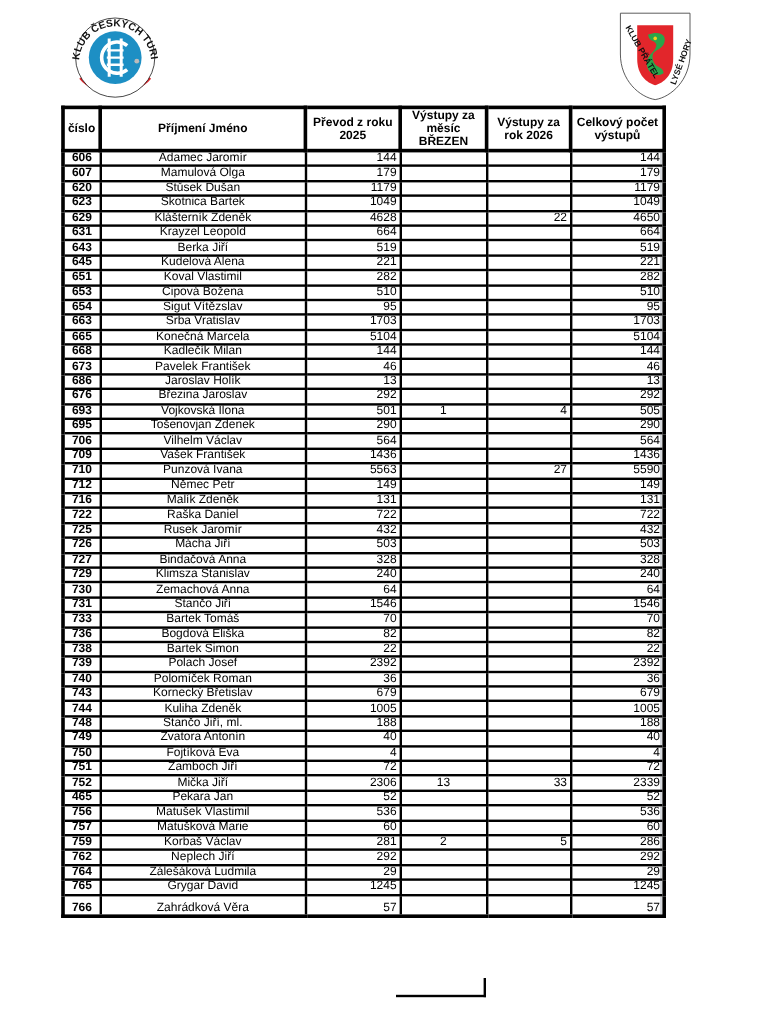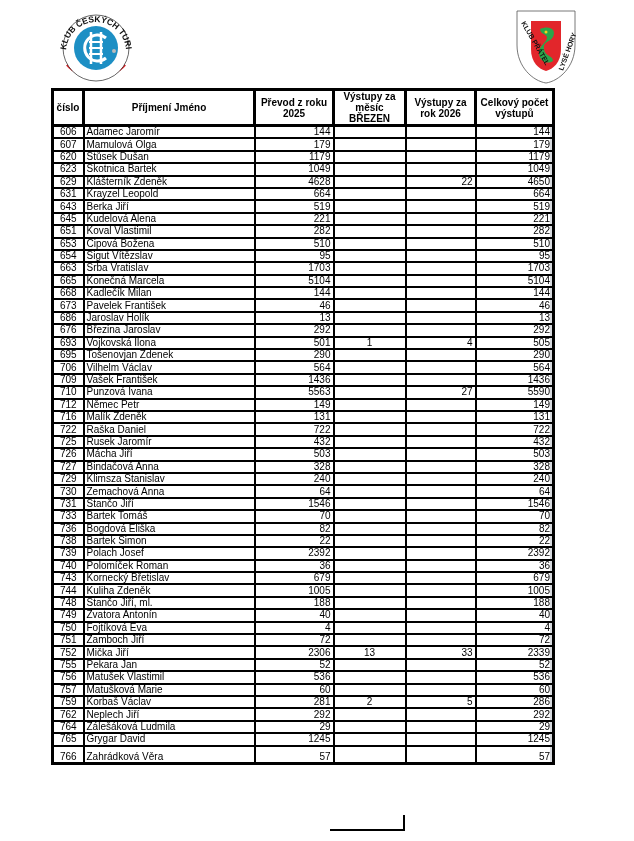--- a/index.html
+++ b/index.html
@@ -9,22 +9,22 @@
   .logo-kct { left: 54px; top: 8px; width: 84px; height: 76px; }
   .logo-kplh { left: 513px; top: 9px; width: 66px; height: 76px; }
 
   table.roster { position: absolute; left: 51px; top: 88px;
     border-collapse: collapse; table-layout: fixed; }
   table.roster th, table.roster td { padding: 0 2px; overflow: hidden; white-space: nowrap; }
   table.roster th { font-weight: bold; font-size: 10px; line-height: 11px;
     text-align: center; vertical-align: middle; border: 3px solid #000; height: 31px; white-space: normal; }
   table.roster td { font-size: 10px; line-height: 10px; height: 10.4px;
     border-left: 2px solid #000; border-right: 2px solid #000; border-bottom: 2px solid #000; }
-  td.c-num { text-align: center; }
-  td.c-name { text-align: left; }
+  td.c-num { text-align: center; font-weight: bold; }
+  td.c-name { text-align: center; }
   td.c-prev, td.c-y26, td.c-tot { text-align: right; }
   td.c-mar { text-align: center; }
   td.c-tot { box-shadow: inset -2px 0 0 #d6d9de; }
   tr.last td { height: 15px; vertical-align: bottom; border-bottom: 3px solid #000; }
   table.roster td:first-child { border-left: 3px solid #000; }
   table.roster td:last-child { border-right: 3px solid #000; }
 
   .ext-v { position: absolute; left: 403px; top: 815px; width: 2px; height: 16px; background: #000; }
   .ext-h { position: absolute; left: 330px; top: 829px; width: 75px; height: 2px; background: #000; }
 </style>
@@ -421,21 +421,21 @@
       </tr>
       <tr>
         <td class="c-num">752</td>
         <td class="c-name">Mička Jiří</td>
         <td class="c-prev">2306</td>
         <td class="c-mar">13</td>
         <td class="c-y26">33</td>
         <td class="c-tot">2339</td>
       </tr>
       <tr>
-        <td class="c-num">755</td>
+        <td class="c-num">465</td>
         <td class="c-name">Pekara Jan</td>
         <td class="c-prev">52</td>
         <td class="c-mar"></td>
         <td class="c-y26"></td>
         <td class="c-tot">52</td>
       </tr>
       <tr>
         <td class="c-num">756</td>
         <td class="c-name">Matušek Vlastimil</td>
         <td class="c-prev">536</td>

